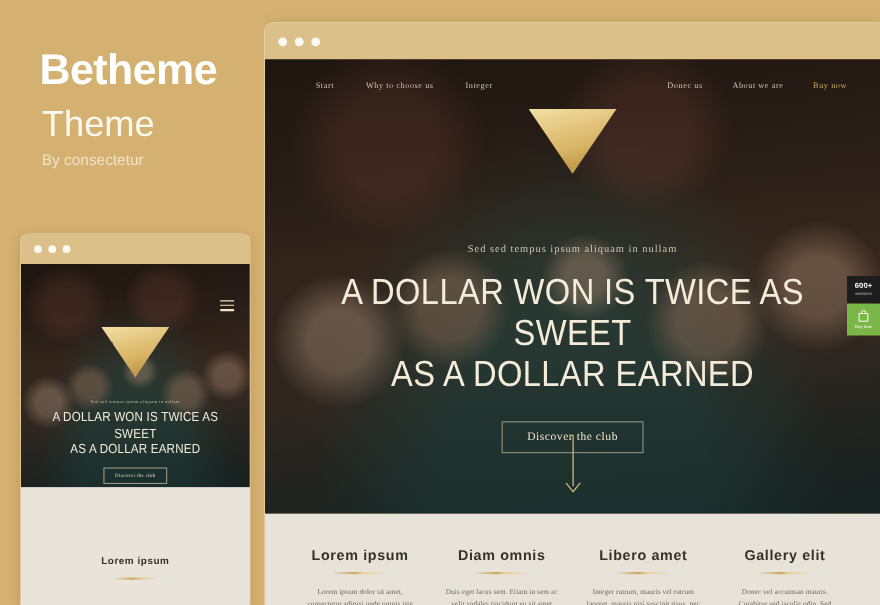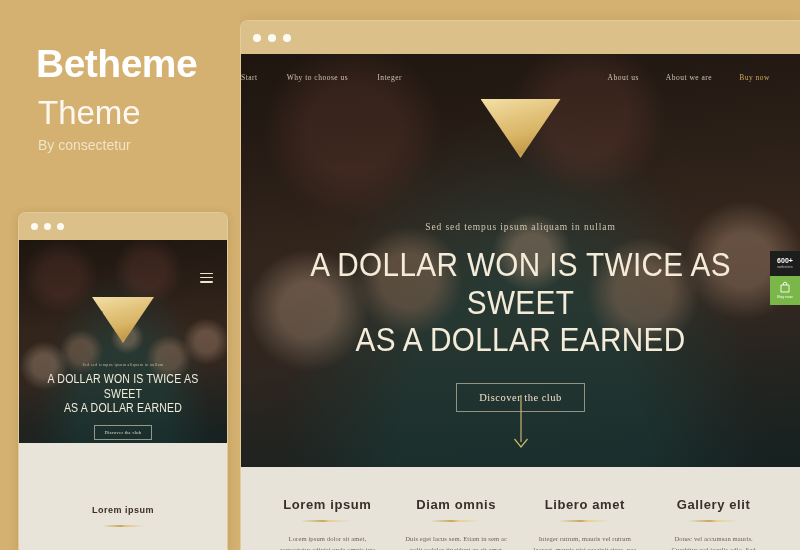--- a/index.html
+++ b/index.html
@@ -141,21 +141,21 @@
 
   #hero {
     position:relative; width:100%; height:413px; overflow:hidden;
     background:#2a1d12;
   }
   #topnav {
     position:absolute; left:0; right:0; top:0; height:46px; z-index:5;
     display:flex; align-items:center;
   }
   .navgroup { display:flex; align-items:center; }
-  .navgroup.left  { gap:29px; }
+  .navgroup.left  { margin-left:46px; gap:29px; }
   .navgroup.right { margin-left:auto; margin-right:30px; gap:27px; }
   .navlink {
     font-family:"Liberation Serif", serif;
     font-size:7.5px; color:#cfc3ae; letter-spacing:0.5px; white-space:nowrap;
   }
   .navlink.accent { color:#c9a85c; }
 
   #desk-logo {
     position:absolute; left:50%; top:0; transform:translateX(-50%);
     width:80px; height:59px; z-index:6;
@@ -260,21 +260,21 @@
   <div id="hero">
     <div class="casino-bg"></div>
 
     <nav id="topnav">
       <div class="navgroup left">
         <span class="navlink">Start</span>
         <span class="navlink">Why to choose us</span>
         <span class="navlink">Integer</span>
       </div>
       <div class="navgroup right">
-        <span class="navlink">About us</span>
+        <span class="navlink">Donec us</span>
         <span class="navlink">About we are</span>
         <span class="navlink accent">Buy now</span>
       </div>
     </nav>
 
     <div id="desk-logo">
       <div class="tri-wrap">
         <div class="tri">
           <span class="tri-label">Be</span>
         </div>

